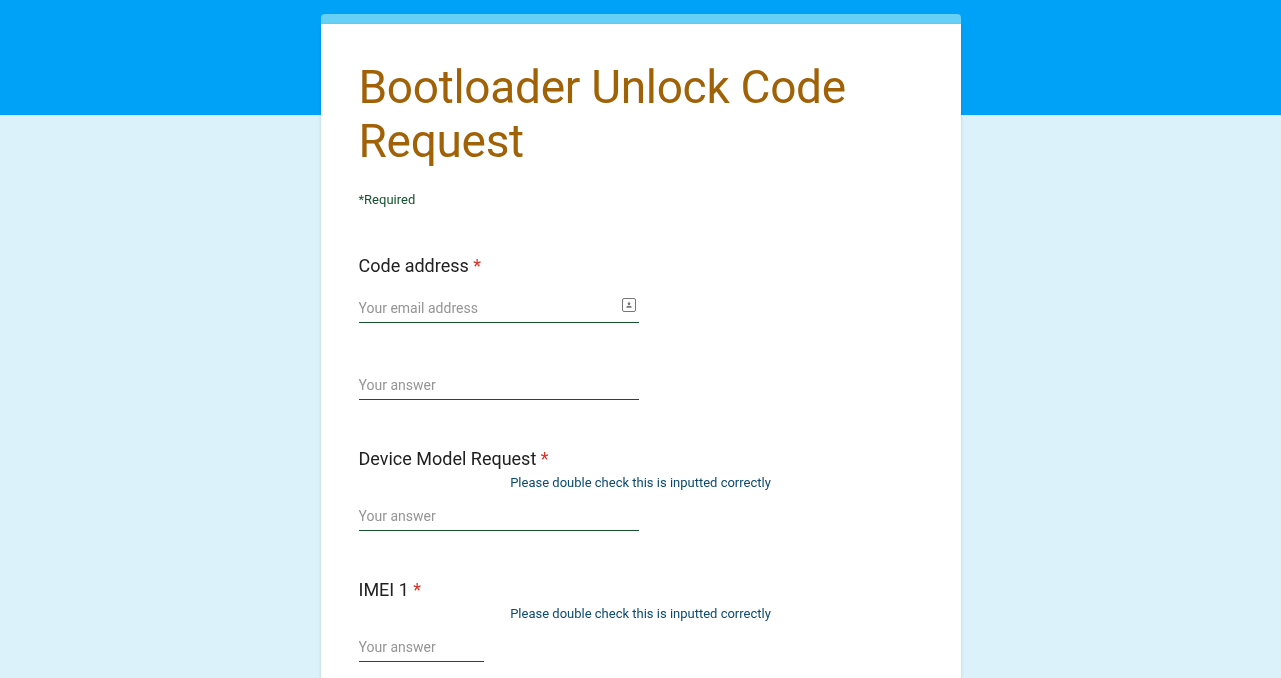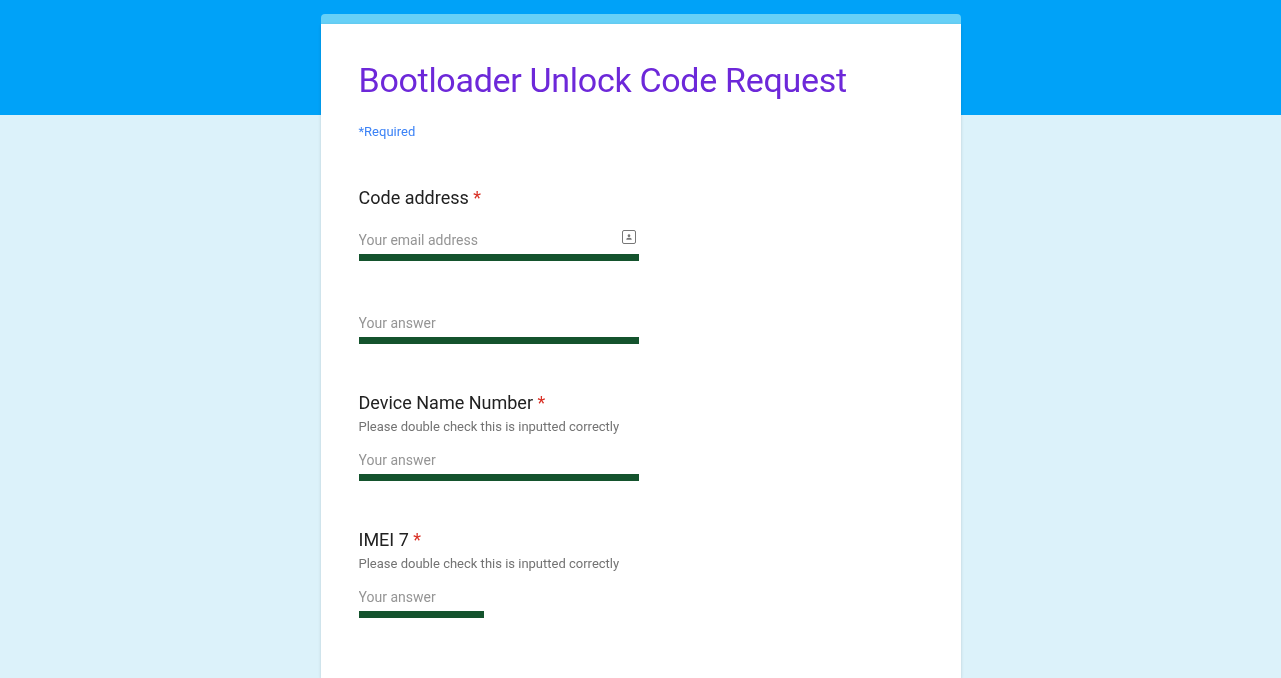--- a/index.html
+++ b/index.html
@@ -35,58 +35,59 @@
     border-top-left-radius: 4px;
     border-top-right-radius: 4px;
   }
   .form-card {
     background: #fff;
     padding: 36px 38px 30px 38px;
     box-shadow: 0 1px 3px rgba(0,0,0,0.15);
     min-height: 654px;
   }
   .form-title {
-    font-size: 34px;
+    font-size: 46px;
     font-weight: 400;
-    color: #6d28d9;
+    color: #a16207;
     letter-spacing: -0.3px;
     margin-bottom: 24px;
   }
   .required-text {
-    color: #3b82f6;
+    color: #14532d;
     font-size: 13px;
   }
   .field-block {
     margin-top: 48px;
   }
   .field-label {
     font-size: 18px;
     color: #212121;
     font-weight: 400;
     margin-bottom: 6px;
   }
   .required-star {
     color: #d93025;
   }
   .field-hint {
     font-size: 13px;
-    color: #737373;
+    color: #0c4a6e;
     margin-top: 2px;
     margin-bottom: 6px;
+    text-align: center;
   }
   .input-wrap {
     position: relative;
     margin-top: 18px;
   }
   .input-wrap.with-hint {
     margin-top: 12px;
   }
   .text-input {
     border: none;
-    border-bottom: 7px solid #14532d;
+    border-bottom: 1px solid #14532d;
     outline: none;
     font-size: 14px;
     color: #ec4899;
     padding: 6px 0;
     background: transparent;
     font-family: inherit;
   }
   .text-input::placeholder {
     color: #959595;
   }
@@ -143,31 +144,31 @@
     </div>
 
     <div class="field-block">
       <div class="input-wrap">
         <input type="text" class="text-input answer-input" placeholder="Your answer" style="">
       </div>
     </div>
 
     <div class="field-block">
       <div class="field-label">
-        <span>Device Name Number </span><span class="required-star">*</span>
+        <span>Device Model Request </span><span class="required-star">*</span>
       </div>
       <div class="field-hint">Please double check this is inputted correctly</div>
       <div class="input-wrap with-hint">
         <input type="text" class="text-input answer-input" placeholder="Your answer" style="">
       </div>
     </div>
 
     <div class="field-block">
       <div class="field-label">
-        <span>IMEI 7 </span><span class="required-star">*</span>
+        <span>IMEI 1 </span><span class="required-star">*</span>
       </div>
       <div class="field-hint">Please double check this is inputted correctly</div>
       <div class="input-wrap with-hint">
         <input type="text" class="text-input imei-input" placeholder="Your answer" style="">
       </div>
     </div>
 
   </div>
 </div>
 

